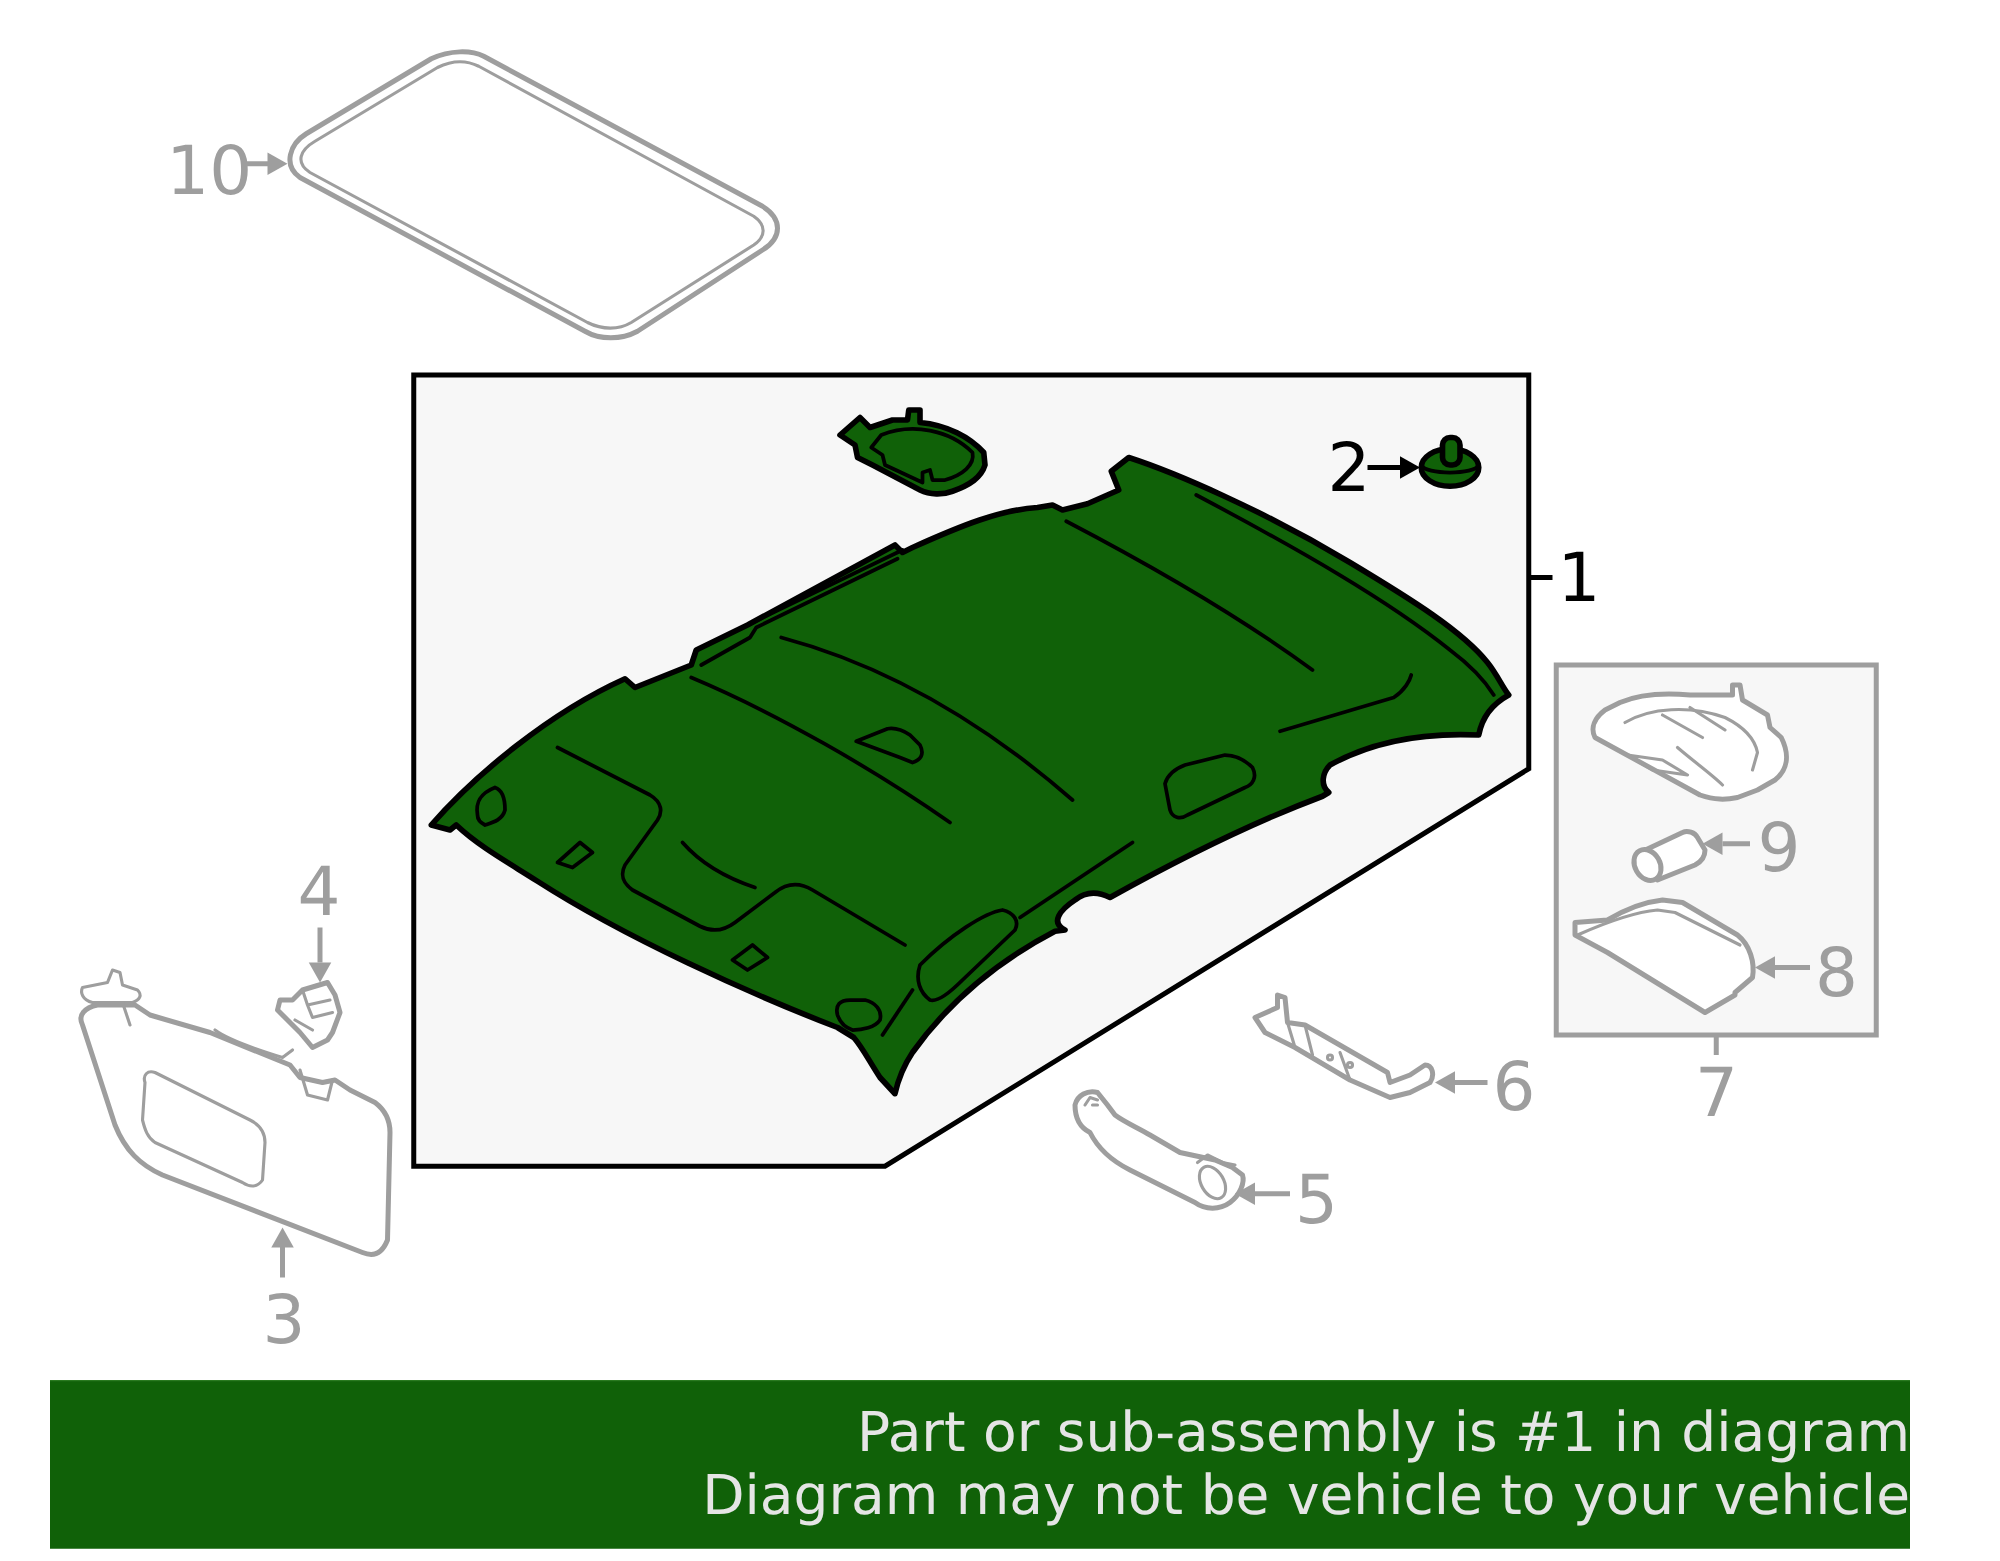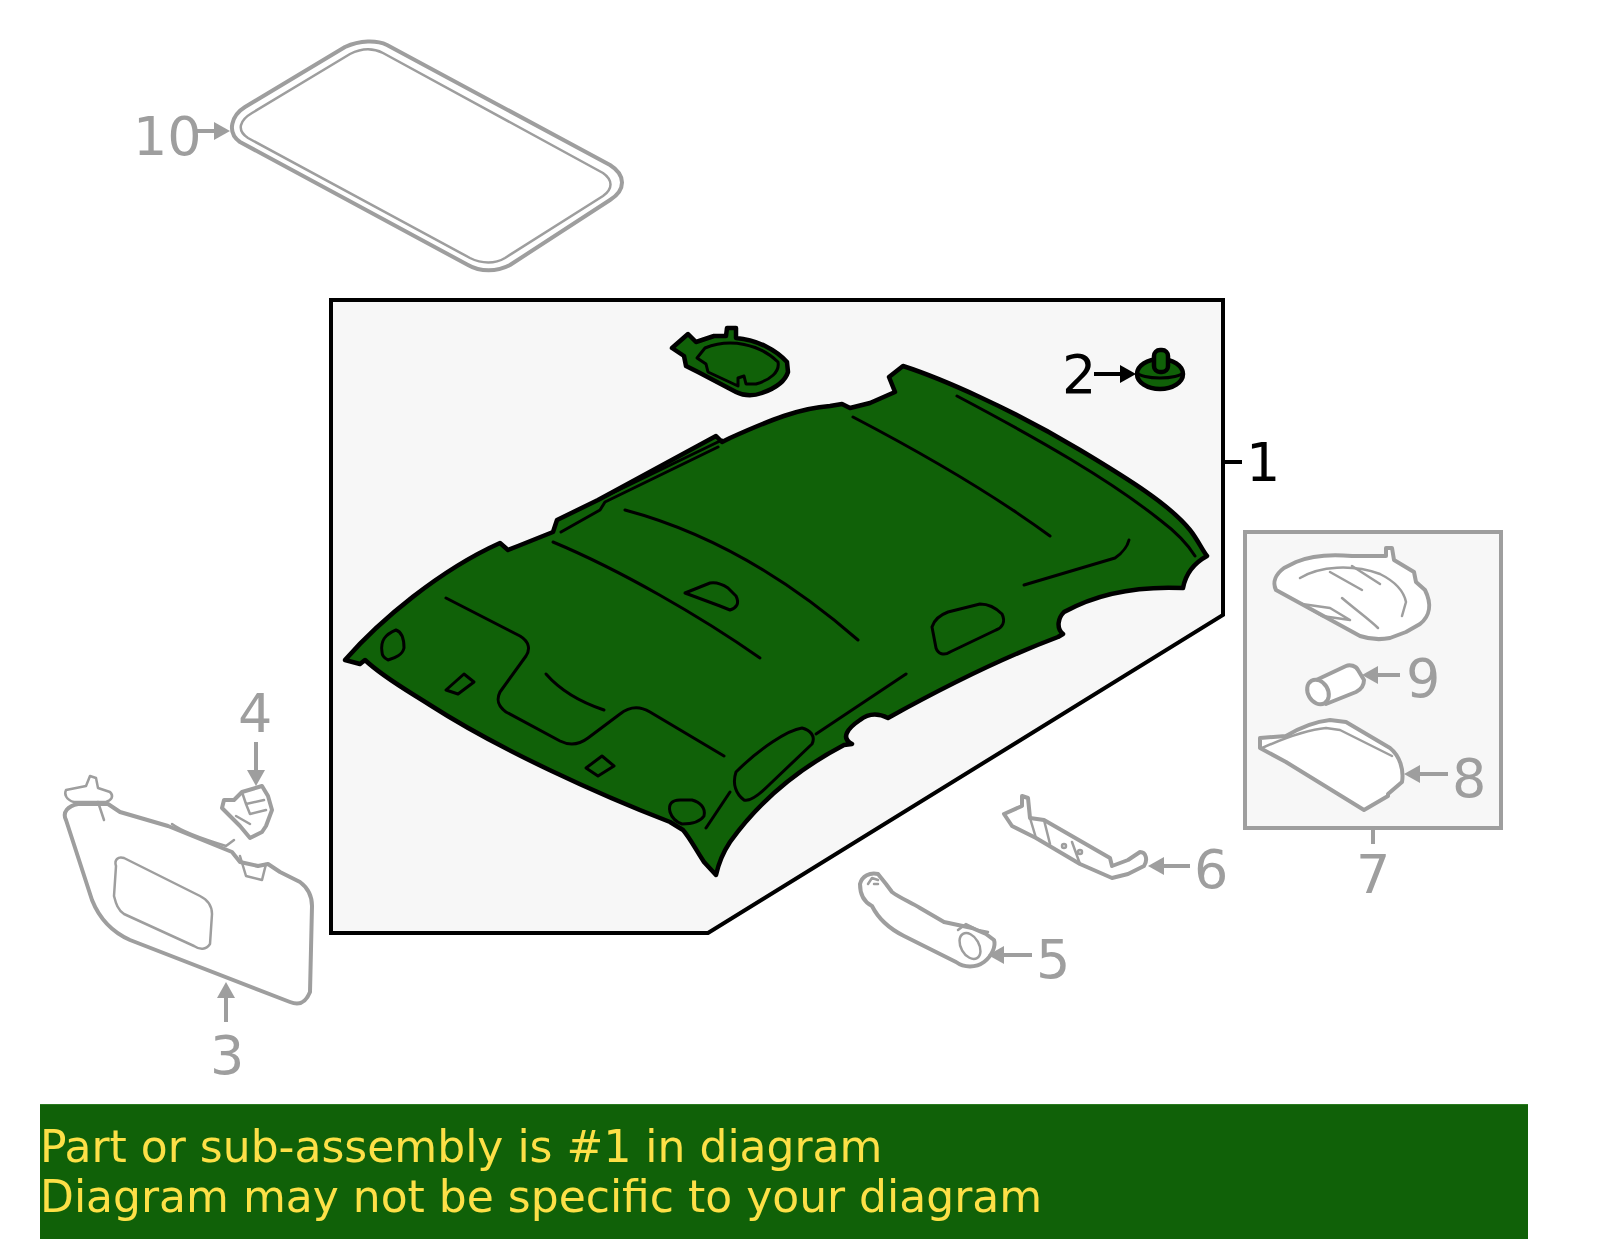--- a/index.html
+++ b/index.html
@@ -35,23 +35,23 @@
     #banner {
       position: absolute;
       left: 40px;
       top: 1104px;
       width: 1488px;
       height: 134px;
       background: #106108;
       border-top: 1px solid #2a7a20;
       display: flex;
       flex-direction: column;
-      align-items: flex-start;
+      align-items: flex-end;
       justify-content: center;
-      color: #fde047;
+      color: #e5e5e5;
       font-family: "DejaVu Sans", sans-serif;
       font-size: 44px;
       line-height: 50px;
       text-align: center;
     }
     #banner span { display: block; }
   </style>
 </head>
 <body>
 
@@ -212,14 +212,14 @@
   </g>
   <g>
     <polygon points="226,982 217,998 235,998" fill="#9e9e9e"></polygon>
     <line x1="226" y1="996" x2="226" y2="1022" stroke="#9e9e9e" stroke-width="4"></line>
     <text class="callout-text callout-gray" x="210" y="1074">3</text>
   </g>
 </svg>
 
 <div id="banner">
   <span>Part or sub-assembly is #1 in diagram</span>
-  <span>Diagram may not be specific to your diagram</span>
+  <span>Diagram may not be vehicle to your vehicle</span>
 </div>
 
 </body></html>

